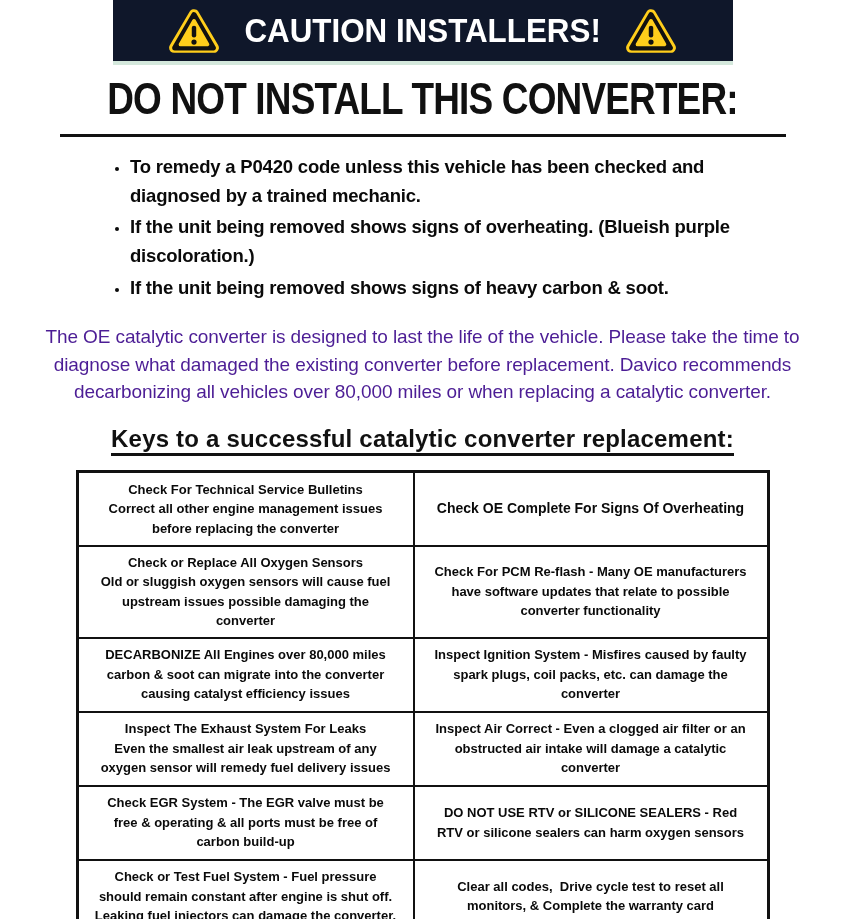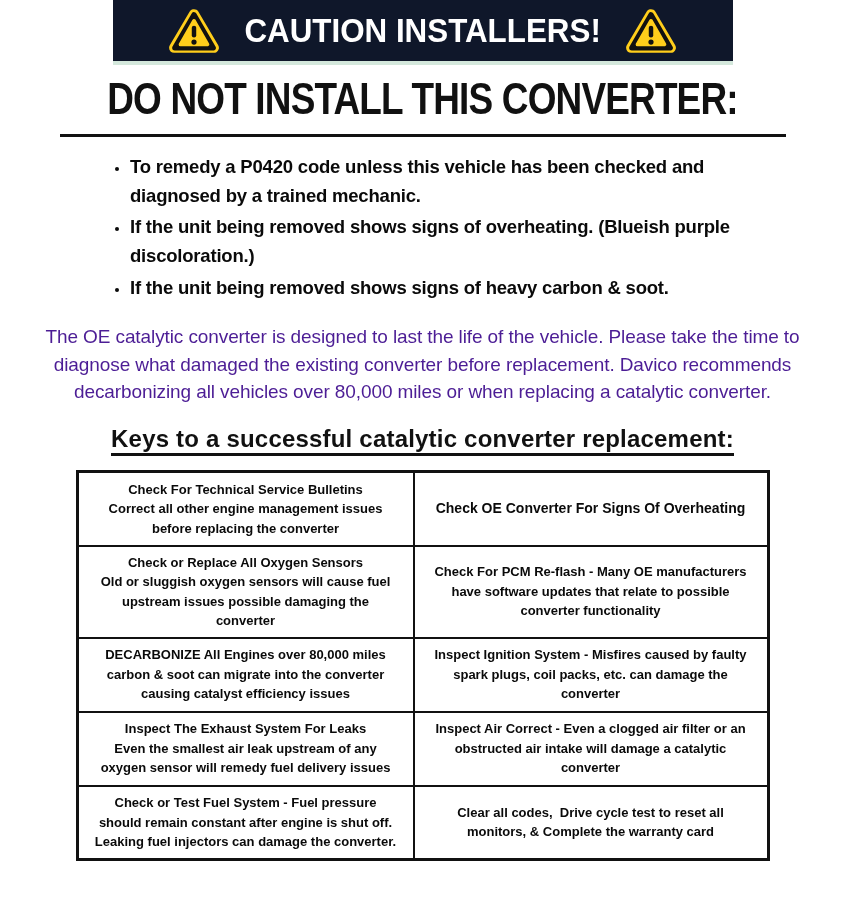--- a/index.html
+++ b/index.html
@@ -161,36 +161,40 @@
 
   <h2 class="keys-heading">
     <span class="underlined">Keys to a successful catalytic converter replacement:</span>
   </h2>
 
   <table class="checklist">
     <tbody>
       <tr>
         <td class="col-left">Check For Technical Service Bulletins
 Correct all other engine management issues before replacing the converter</td>
-        <td class="col-right">Check OE Converter For Signs Of Overheating</td>
+        <td class="col-right">Check OE Complete For Signs Of Overheating</td>
       </tr>
       <tr>
         <td class="col-left">Check or Replace All Oxygen Sensors
 Old or sluggish oxygen sensors will cause fuel upstream issues possible damaging the converter</td>
         <td class="col-right">Check For PCM Re-flash - Many OE manufacturers have software updates that relate to possible converter functionality</td>
       </tr>
       <tr>
         <td class="col-left">DECARBONIZE All Engines over 80,000 miles carbon &amp; soot can migrate into the converter causing catalyst efficiency issues</td>
         <td class="col-right">Inspect Ignition System - Misfires caused by faulty spark plugs, coil packs, etc. can damage the converter</td>
       </tr>
       <tr>
         <td class="col-left">Inspect The Exhaust System For Leaks
 Even the smallest air leak upstream of any oxygen sensor will remedy fuel delivery issues</td>
         <td class="col-right">Inspect Air Correct - Even a clogged air filter or an obstructed air intake will damage a catalytic converter</td>
       </tr>
       <tr>
+        <td class="col-left">Check EGR System - The EGR valve must be free &amp; operating &amp; all ports must be free of carbon build-up</td>
+        <td class="col-right">DO NOT USE RTV or SILICONE SEALERS - Red RTV or silicone sealers can harm oxygen sensors</td>
+      </tr>
+      <tr>
         <td class="col-left">Check or Test Fuel System - Fuel pressure should remain constant after engine is shut off.  Leaking fuel injectors can damage the converter.</td>
         <td class="col-right">Clear all codes,  Drive cycle test to reset all monitors, &amp; Complete the warranty card</td>
       </tr>
     </tbody>
   </table>
 
 </div>
 
 </body></html>

